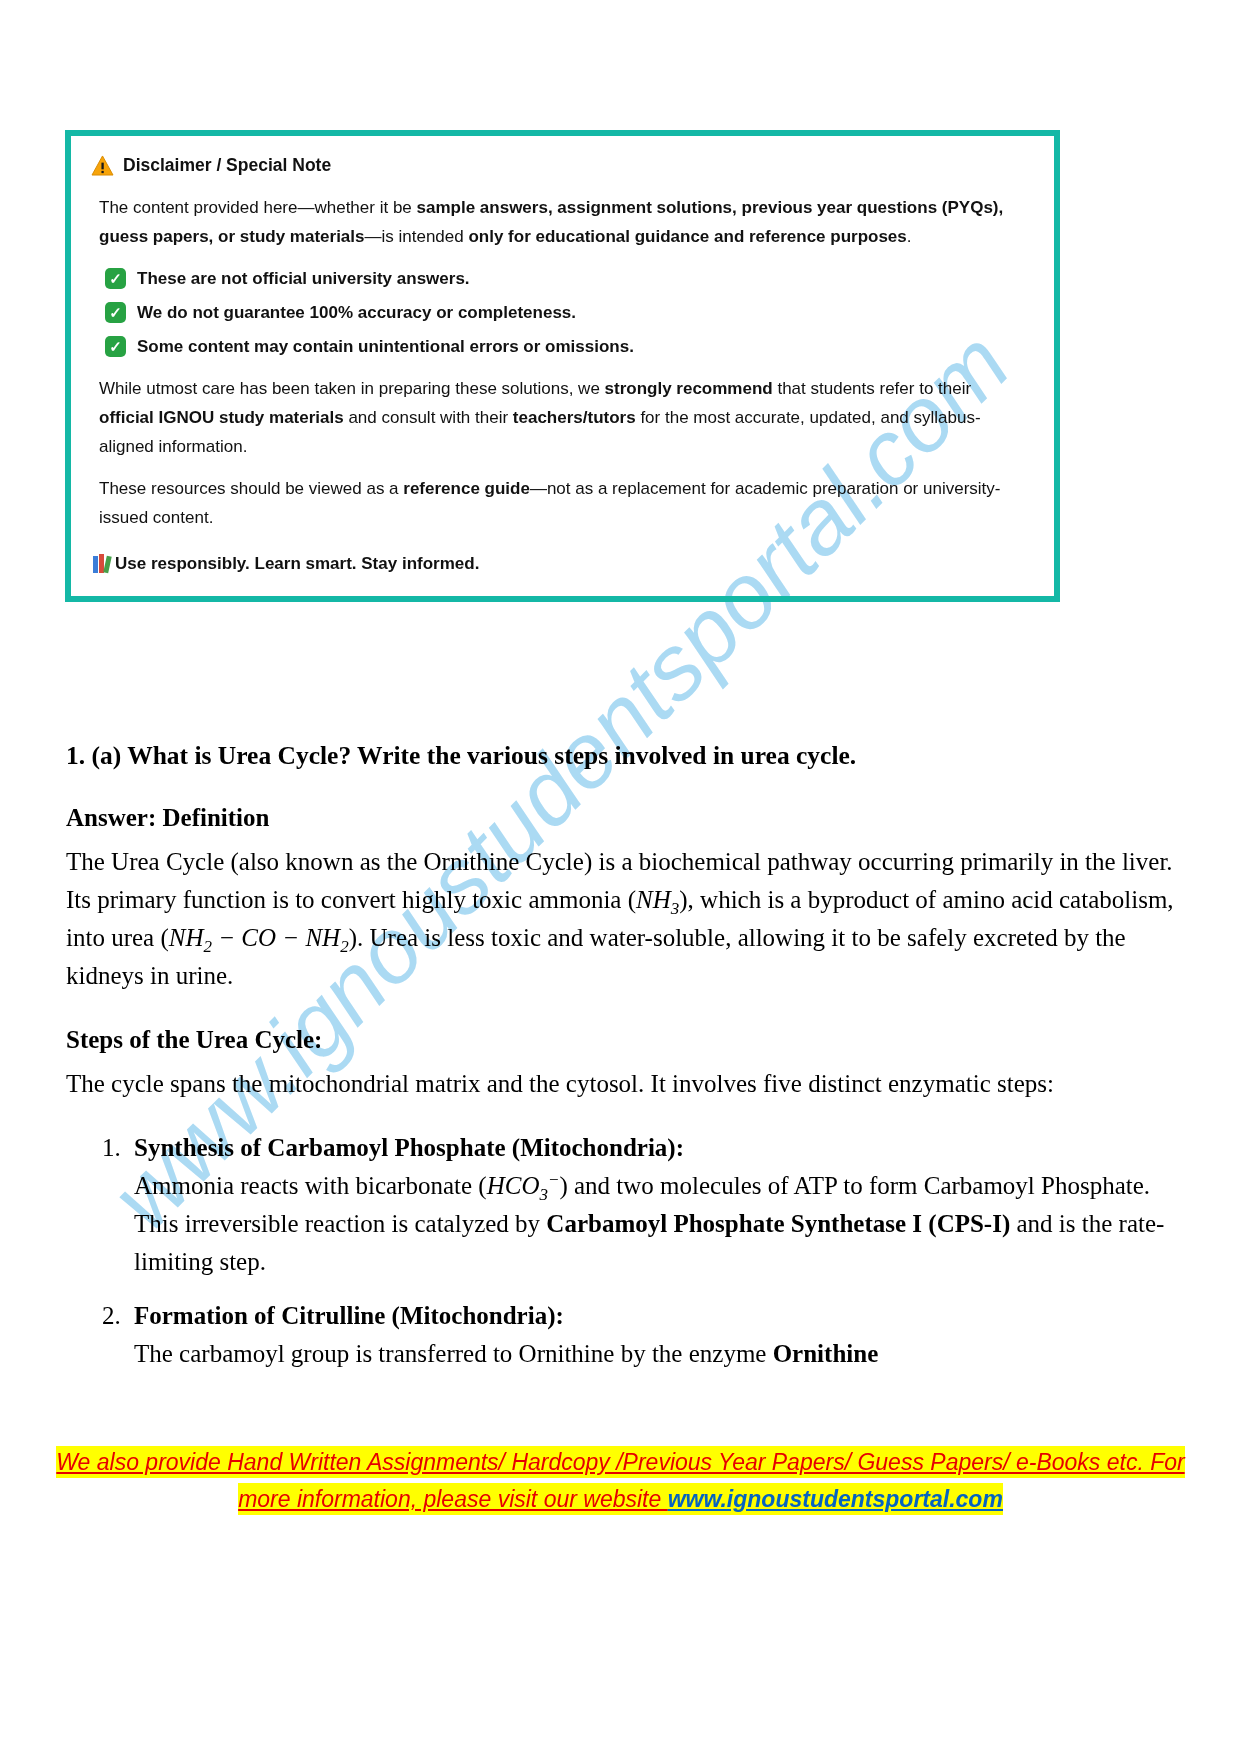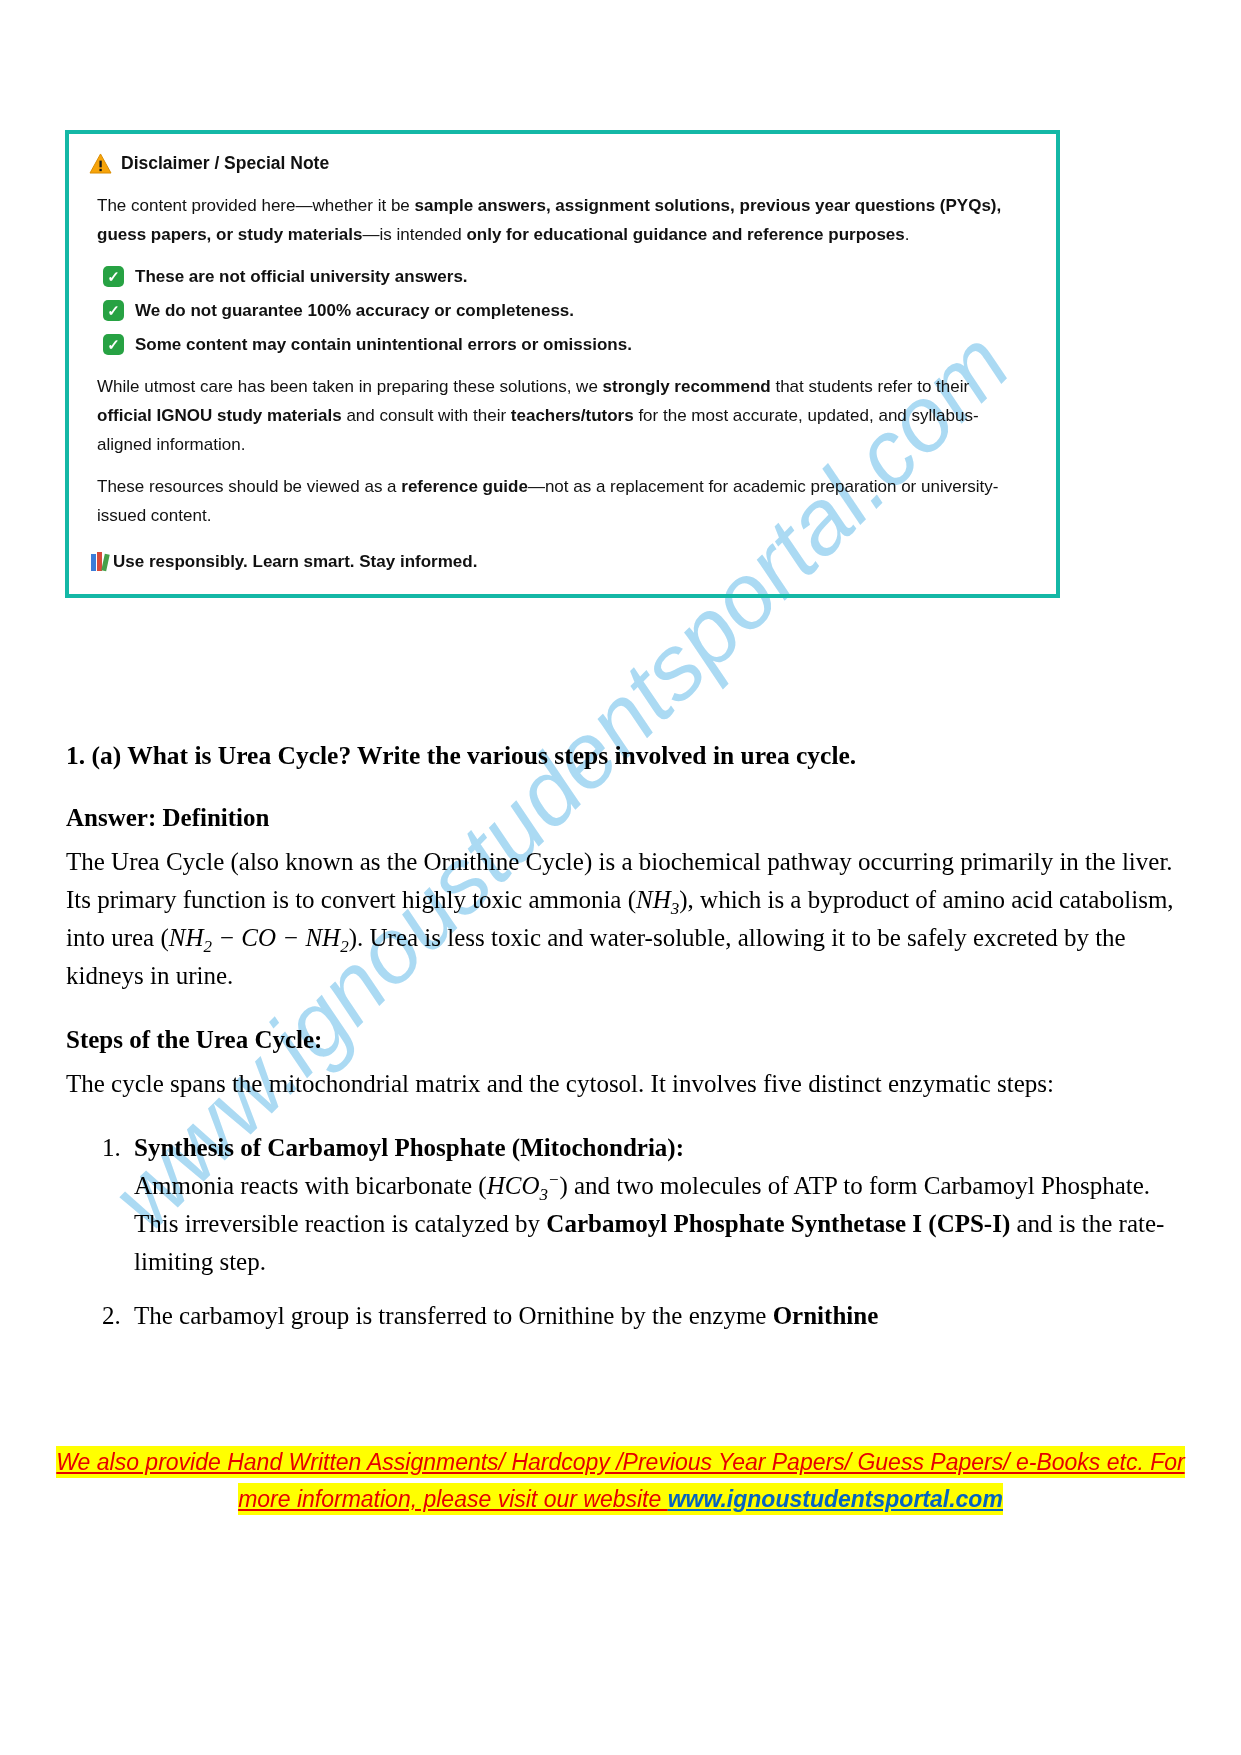--- a/index.html
+++ b/index.html
@@ -19,21 +19,21 @@
     display: flex; align-items: center; justify-content: center;
     transform: rotate(-45deg);
     font-size: 92px; font-style: italic; white-space: nowrap;
     color: var(--watermark-blue); opacity: 0.5;
     z-index: 1; pointer-events: none;
   }
 
   
   .disclaimer {
     position: absolute; left: 65px; top: 130px; width: 995px;
-    border: 4px solid #14b8a6;
+    border: 6px solid #14b8a6;
     padding: 15px 20px 18px 20px;
     font-size: 17px; line-height: 29px; color: #111;
     background: transparent;
     z-index: 2;
   }
   .disc-header { display: flex; align-items: center; gap: 9px; font-weight: bold; font-size: 17.5px; }
   .warn-icon { display: inline-flex; }
   .disc-p { margin: 13px 8px; }
   .checklist { list-style: none; margin: 13px 0; padding: 0 0 0 14px; }
   .check-item { display: flex; align-items: center; gap: 11px; margin: 5px 0; font-weight: bold; }
@@ -144,20 +144,21 @@
       <div class="step">
         <span class="step-num">1.</span>
         <div class="step-content">
           <div class="step-title"><span class="b">Synthesis of Carbamoyl Phosphate (Mitochondria):</span></div>
           <div class="step-body"><span>Ammonia reacts with bicarbonate (</span><span class="i">HCO</span><sub class="i">3</sub><sup class="i">−</sup><span>) and two molecules of ATP to form Carbamoyl Phosphate. This irreversible reaction is catalyzed by </span><span class="b">Carbamoyl Phosphate Synthetase I (CPS-I)</span><span> and is the rate-limiting step.</span></div>
         </div>
       </div>
       <div class="step">
         <span class="step-num">2.</span>
         <div class="step-content">
+          <div class="step-title"><span class="b">Formation of Citrulline (Mitochondria):</span></div>
           <div class="step-body"><span>The carbamoyl group is transferred to Ornithine by the enzyme </span><span class="b">Ornithine</span></div>
         </div>
       </div>
     </div>
   </main>
 
   <footer class="page-footer">
     <span class="hl"><span>We also provide Hand Written Assignments/ Hardcopy /Previous Year Papers/ Guess Papers/ e-Books etc. For more information, please visit our website </span><a class="link" href="#">www.ignoustudentsportal.com</a></span>
   </footer>
 

